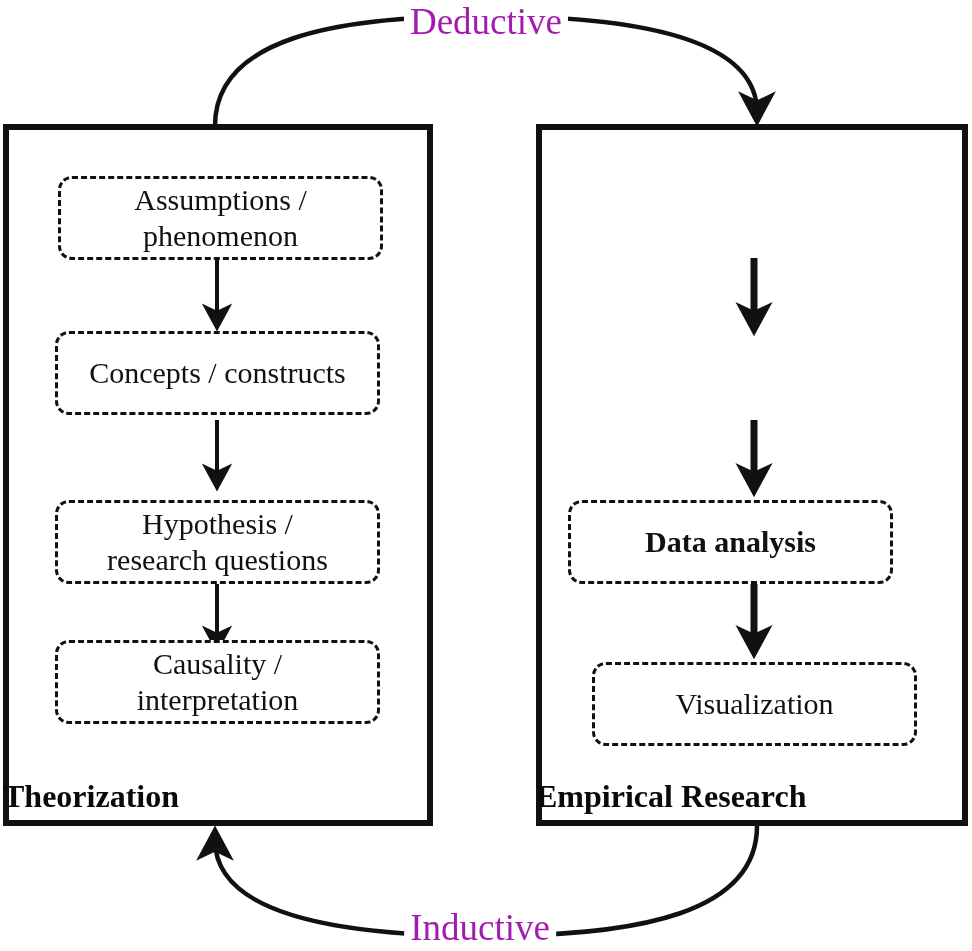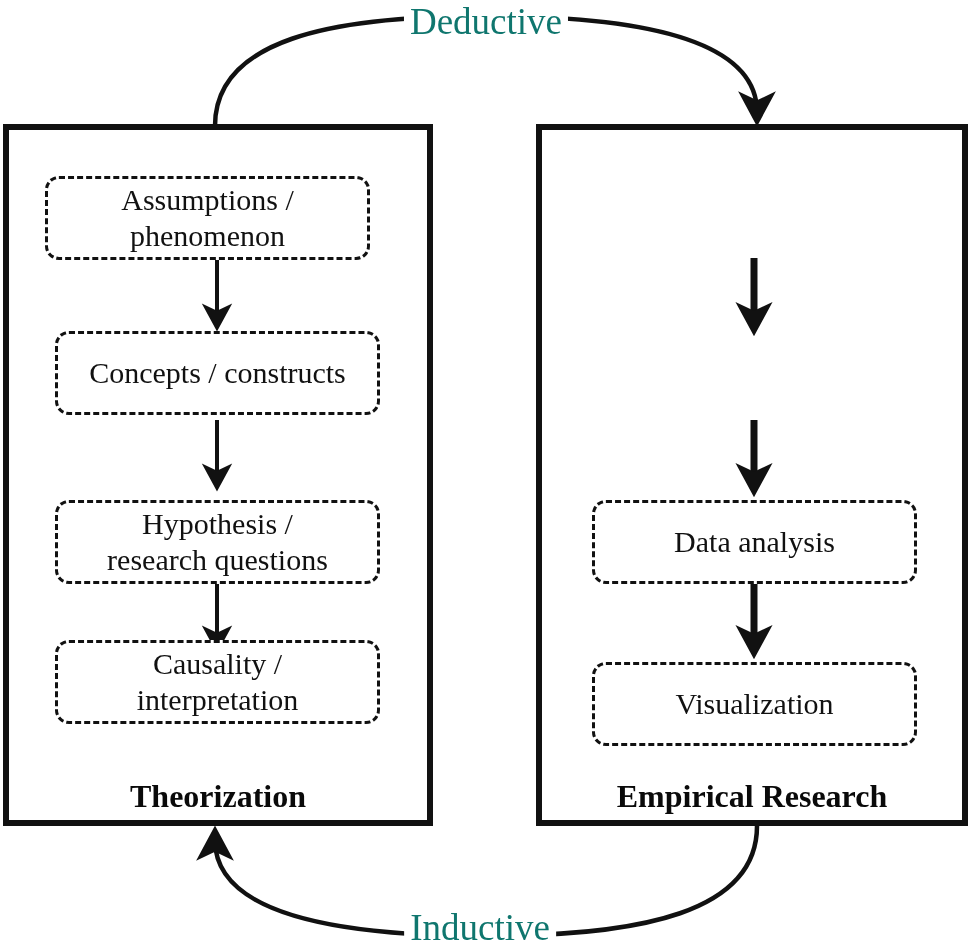--- a/index.html
+++ b/index.html
@@ -22,21 +22,21 @@
     top: 0;
     width: 972px;
     height: 951px;
   }
   .cycle-label {
     position: absolute;
     background: #ffffff;
     font-family: "Liberation Serif", "DejaVu Serif", serif;
     font-size: 37px;
     line-height: 40px;
-    color: #0f766e;
+    color: #a21caf;
     text-align: center;
     white-space: nowrap;
     padding: 0 6px;
     z-index: 5;
   }
   #deductive-label {
     left: 486px;
     top: 2px;
     transform: translateX(-50%);
   }
@@ -73,21 +73,21 @@
     color: #111111;
     white-space: pre-line;
   }
   .column-title {
     position: absolute;
     font-family: "Liberation Serif", "DejaVu Serif", serif;
     font-weight: bold;
     font-size: 32px;
     line-height: 36px;
     color: #0a0a0a;
-    text-align: center;
+    text-align: left;
     white-space: nowrap;
     z-index: 4;
   }
   #theorization-title { left: 3px; top: 778px; width: 430px; }
   #empirical-title    { left: 536px; top: 778px; width: 432px; }
 </style>
 </head>
 <body>
 
 <div id="canvas">
@@ -119,37 +119,37 @@
 
     <line x1="217" y1="258" x2="217" y2="320" stroke="#111111" stroke-width="4" marker-end="url(#vhead-thin)"></line>
     <line x1="217" y1="420" x2="217" y2="480" stroke="#111111" stroke-width="4" marker-end="url(#vhead-thin)"></line>
     <line x1="217" y1="582" x2="217" y2="642" stroke="#111111" stroke-width="4" marker-end="url(#vhead-thin)"></line>
 
     <line x1="754" y1="258" x2="754" y2="322" stroke="#111111" stroke-width="7" marker-end="url(#vhead-thick)"></line>
     <line x1="754" y1="420" x2="754" y2="483" stroke="#111111" stroke-width="7" marker-end="url(#vhead-thick)"></line>
     <line x1="754" y1="582" x2="754" y2="645" stroke="#111111" stroke-width="7" marker-end="url(#vhead-thick)"></line>
   </svg>
 
-  <div class="stage-box" style="left:45px; top:176px; width:325px; height:84px;">
+  <div class="stage-box" style="left:58px; top:176px; width:325px; height:84px;">
     <span class="stage-label">Assumptions /
 phenomenon</span>
   </div>
   <div class="stage-box" style="left:55px; top:331px; width:325px; height:84px;">
     <span class="stage-label">Concepts / constructs</span>
   </div>
   <div class="stage-box" style="left:55px; top:500px; width:325px; height:84px;">
     <span class="stage-label">Hypothesis /
 research questions</span>
   </div>
   <div class="stage-box" style="left:55px; top:640px; width:325px; height:84px;">
     <span class="stage-label">Causality /
 interpretation</span>
   </div>
 
-  <div class="stage-box" style="left:592px; top:500px; width:325px; height:84px;">
+  <div class="stage-box" style="left:568px; top:500px; width:325px; height:84px;font-weight:bold;">
     <span class="stage-label">Data analysis</span>
   </div>
   <div class="stage-box" style="left:592px; top:662px; width:325px; height:84px;">
     <span class="stage-label">Visualization</span>
   </div>
 
   <div class="column-title" id="theorization-title">Theorization</div>
   <div class="column-title" id="empirical-title">Empirical Research</div>
 
   <div class="cycle-label" id="deductive-label">Deductive</div>

